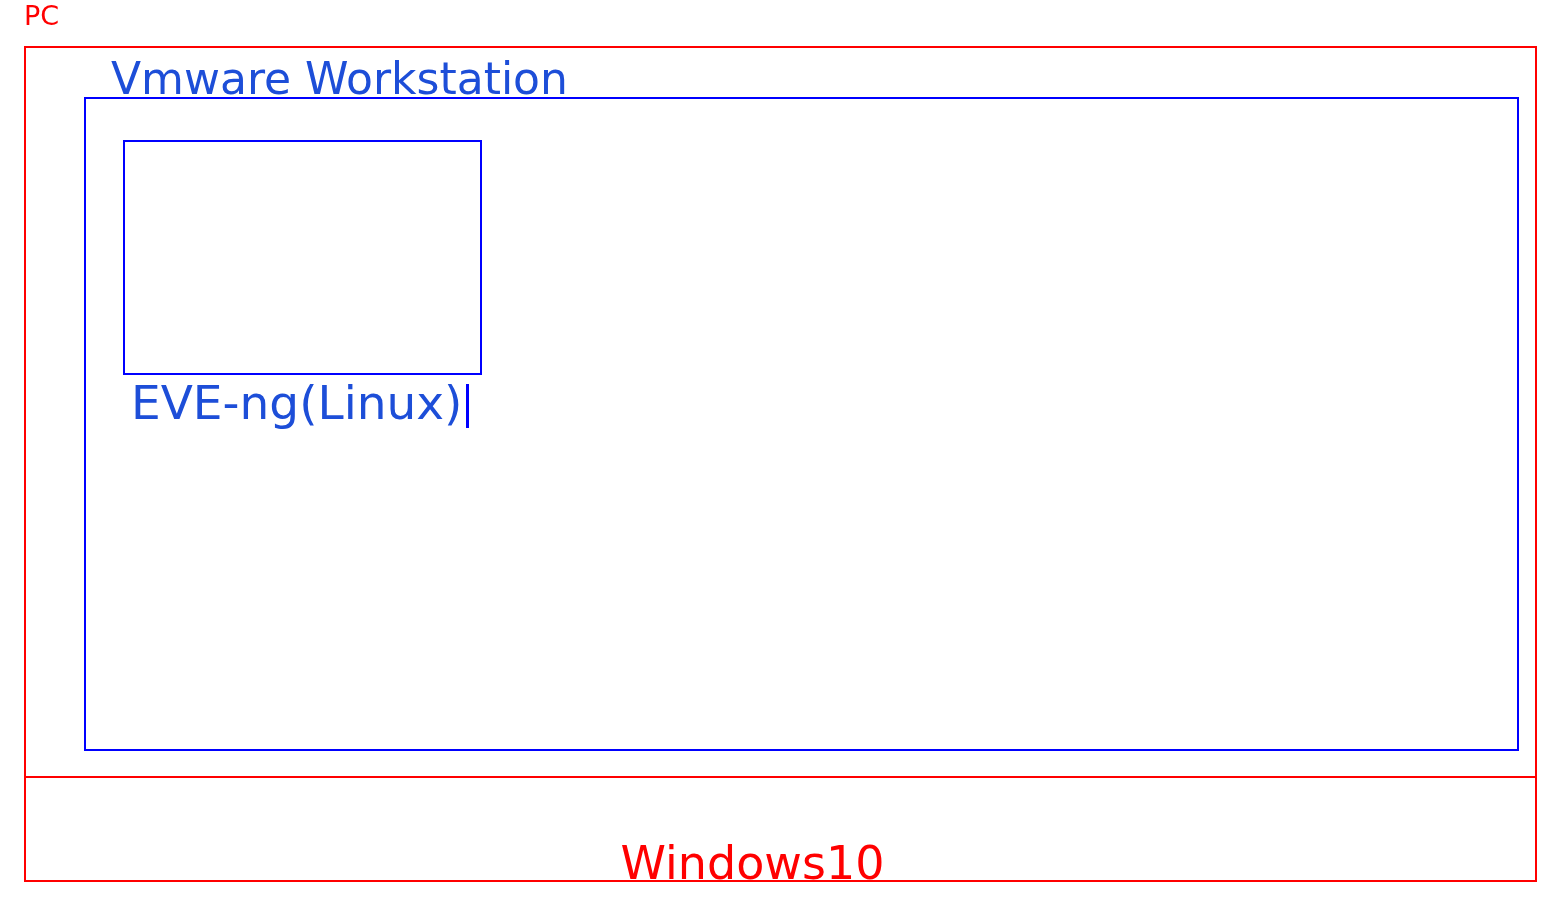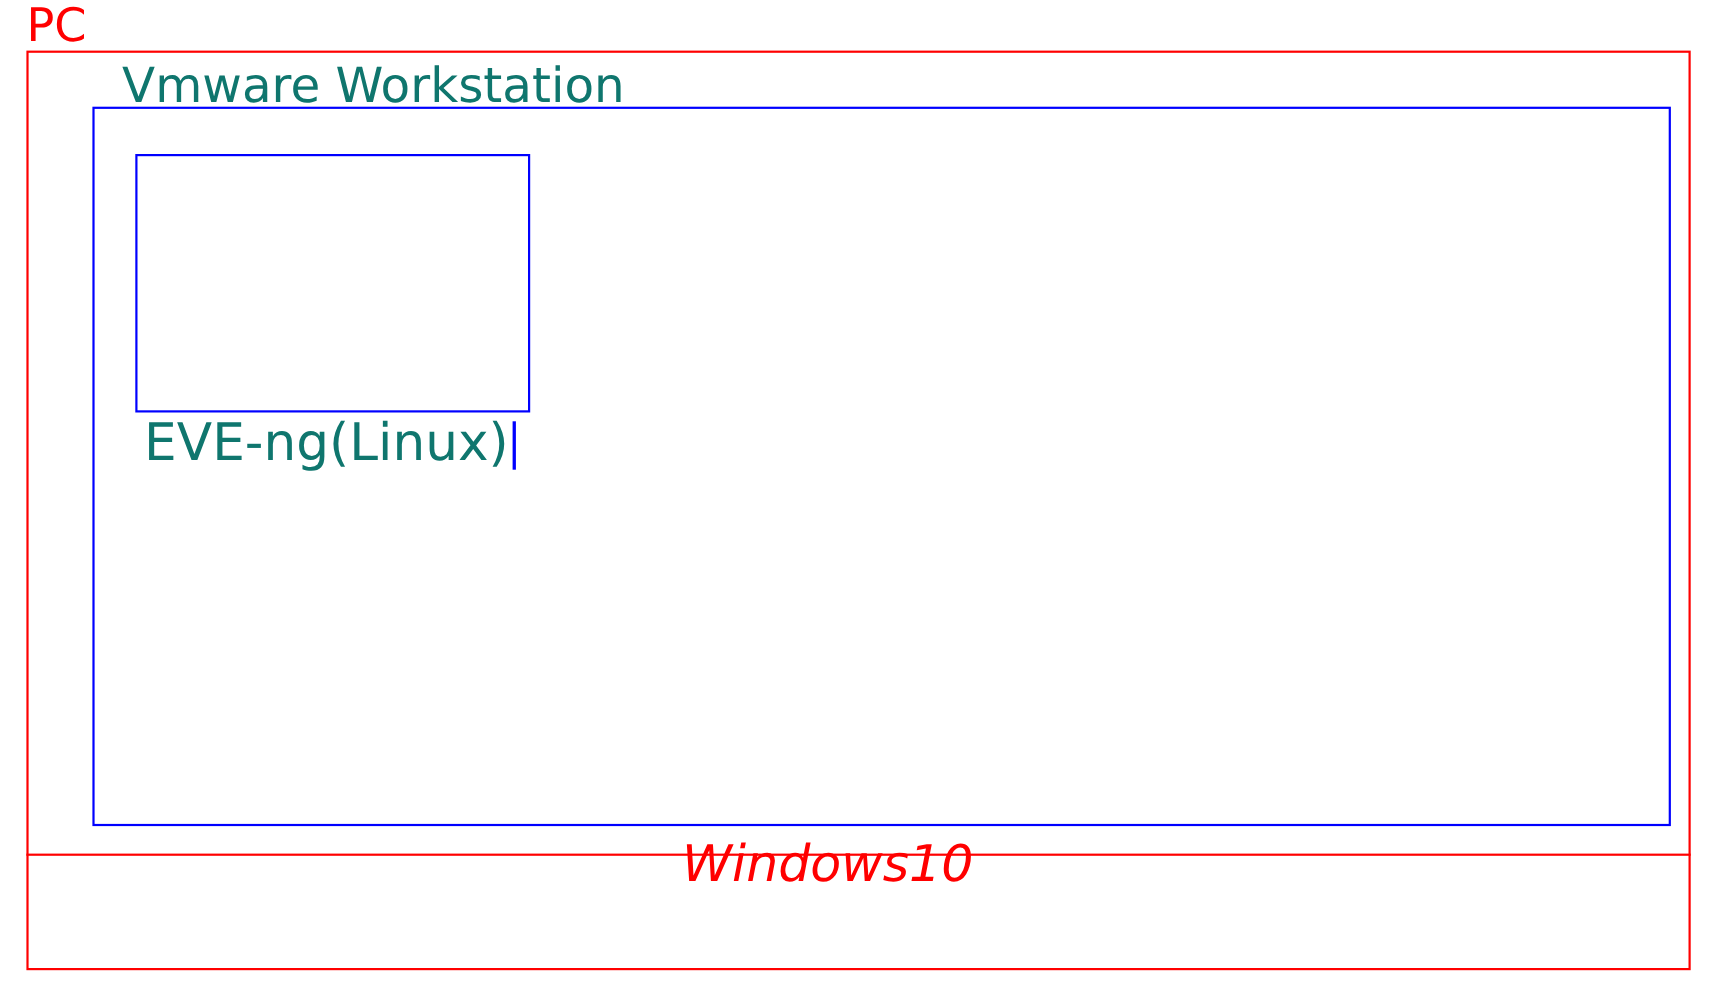--- a/index.html
+++ b/index.html
@@ -69,26 +69,26 @@
 
   
   .label {
     position: absolute;
     white-space: pre;
     line-height: 1;
     font-weight: 400;
   }
 
   .label-red  { color: #FF0000; }
-  .label-blue { color: #0f766e; }
+  .label-blue { color: #1d4ed8; }
 
   #pc-label {
     left: 24px;
     top: 2px;
-    font-size: 42px;
+    font-size: 27px;
   }
 
   #vmware-label {
     left: 111px;
     top: 57px;
     font-size: 44px;
   }
 
   #eveng-label {
     left: 131px;
@@ -101,25 +101,24 @@
     display: inline-block;
     width: 3px;
     height: 44px;
     background: #0000FF;
     vertical-align: -9px;
     margin-left: 4px;
   }
 
   #windows-label {
     left: 0;
-    top: 762px;
+    top: 840px;
     width: 1505px;
     text-align: center;
     font-size: 46px;
-    font-style: italic;
   }
 </style>
 </head>
 <body>
 
 <div id="canvas">
 
   <div class="label label-red" id="pc-label">PC</div>
 
   <div class="frame frame-red" id="pc-box"></div>

